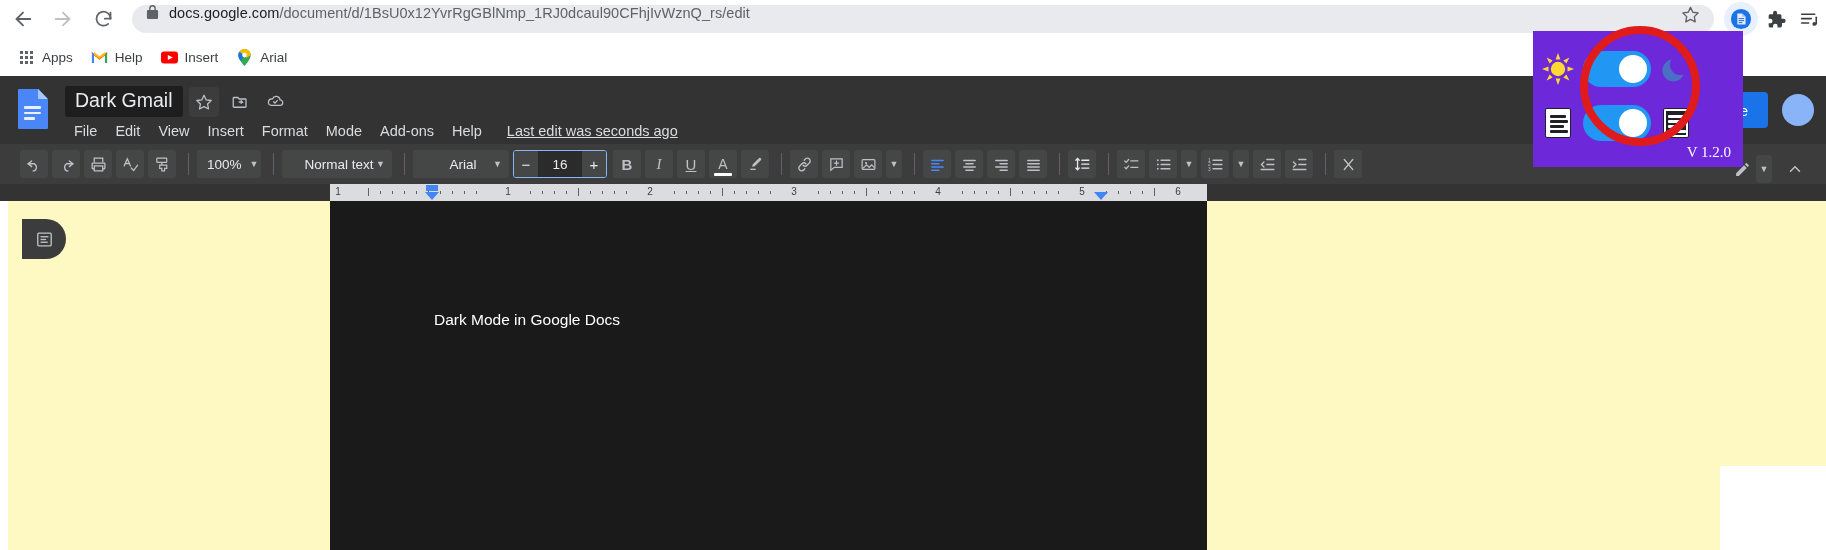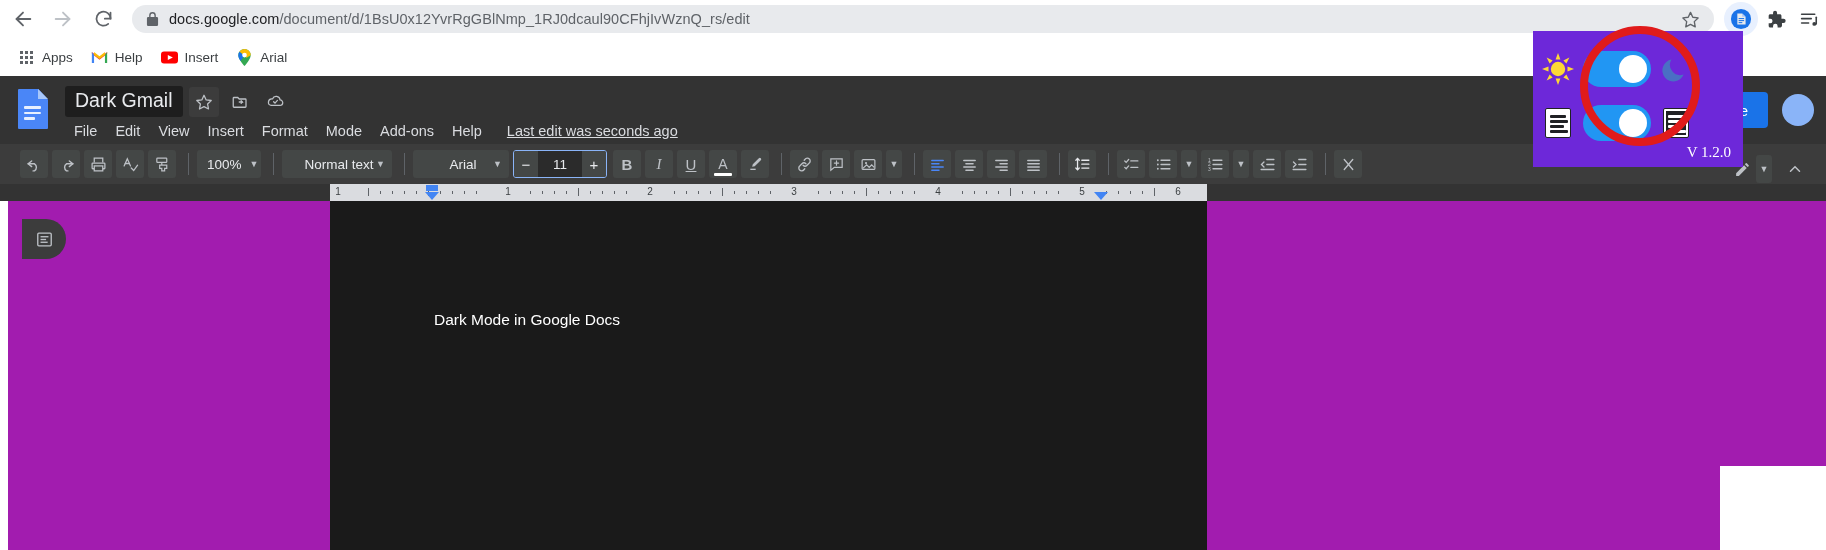--- a/index.html
+++ b/index.html
@@ -21,21 +21,21 @@
   }
   .nav-btn {
     width: 34px; height: 34px; margin-left: 6px;
     display: flex; align-items: center; justify-content: center;
     border-radius: 50%; color: #5f6368; flex: none;
   }
   .nav-btn svg { display: block; }
   #omnibox {
     flex: 1; height: 28px; margin: 0 10px 0 12px;
     background: #e8eaed; border-radius: 14px;
-    display: flex; align-items: center; padding: 0 8px 0 14px;
+    display: flex; align-items: flex-start; padding: 0 8px 0 14px;
     min-width: 0;
   }
   #lock-icon { flex: none; margin-right: 10px; display:flex; }
   #url-text {
     flex: 1; font-size: 14.5px; color: #202124; white-space: nowrap;
     overflow: hidden; text-overflow: clip; letter-spacing: 0.05px;
   }
   #url-text .url-host { color: #202124; }
   #url-text .url-path { color: #5f6368; }
   #star-icon { flex: none; margin: 0 6px 0 4px; color:#5f6368; display:flex; }
@@ -212,21 +212,21 @@
     border-left: 7px solid transparent; border-right: 7px solid transparent;
     border-top: 8px solid #4285f4;
   }
   .ruler-marker-top {
     position: absolute; width: 12px; height: 6px; background: #4285f4;
   }
 
   
   #doc-canvas {
     position: absolute; left: 0; top: 125px; width: 1826px; height: 349px;
-    background: #a21caf;
+    background: #fef9c3;
   }
   #outline-btn {
     position: absolute; left: 22px; top: 18px; width: 44px; height: 40px;
     background: #3c3c3c; border-radius: 0 20px 20px 0;
     display: flex; align-items: center; justify-content: center;
     color: #bdc1c6;
   }
   #doc-page {
     position: absolute; left: 330px; top: 0; width: 877px; height: 349px;
     background: #1a1a1a;
@@ -525,21 +525,21 @@
 
     <div class="tb-sep"></div>
 
     <div class="tb-select" id="font-select">
       <span>Arial</span>
       <span class="caret">▼</span>
     </div>
 
     <div id="fontsize-group">
       <div class="fs-btn">−</div>
-      <div id="fontsize-val">11</div>
+      <div id="fontsize-val">16</div>
       <div class="fs-btn">+</div>
     </div>
 
     <div class="tb-btn">
       <span style="font-weight:bold;font-size:15px;color:#bdc1c6;">B</span>
     </div>
     <div class="tb-btn">
       <span style="font-style:italic;font-size:15px;color:#bdc1c6;font-family:'Liberation Serif',serif;">I</span>
     </div>
     <div class="tb-btn">

